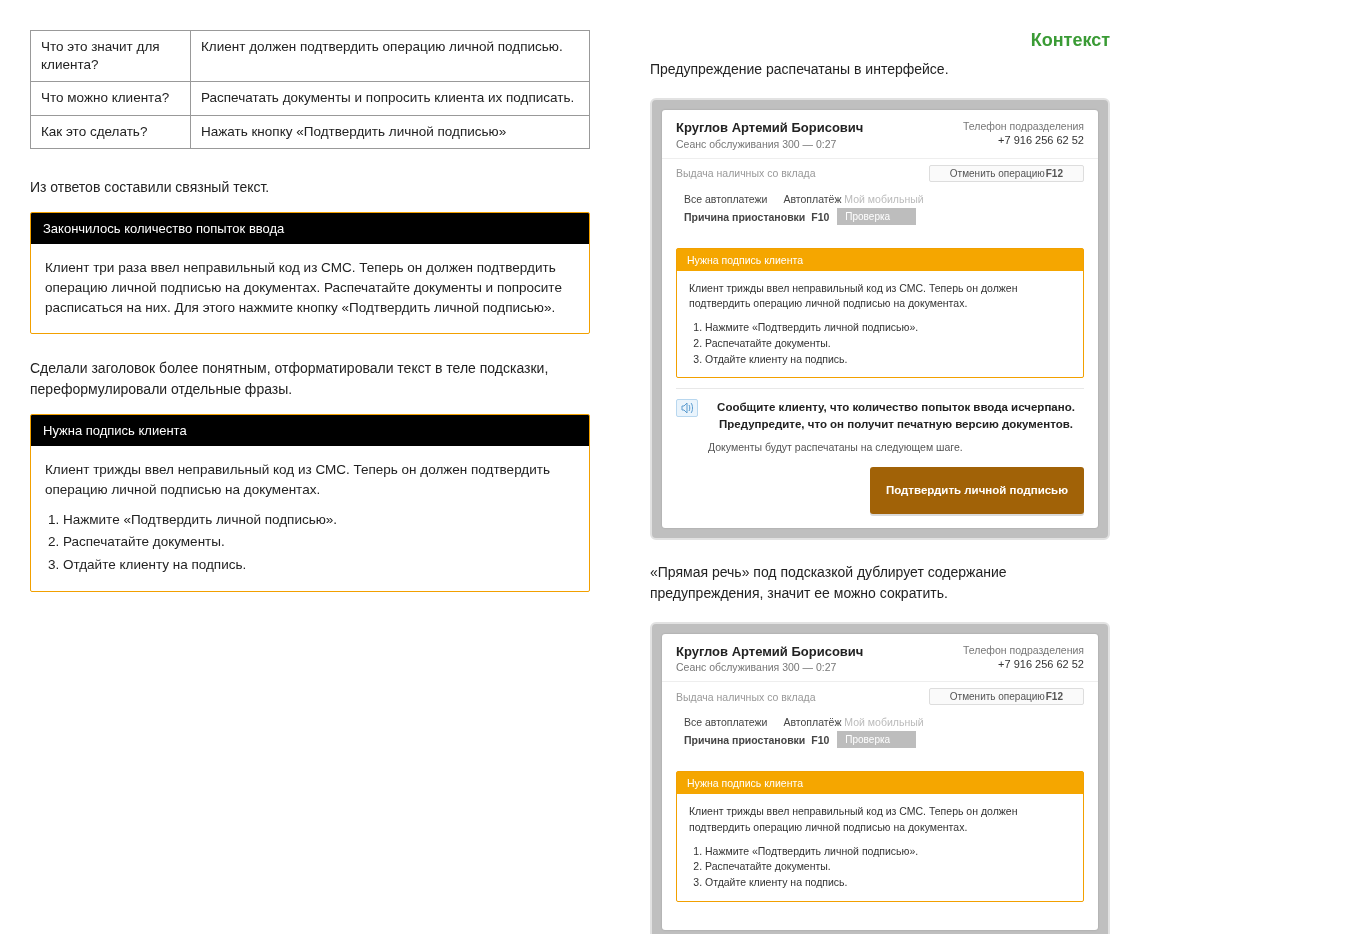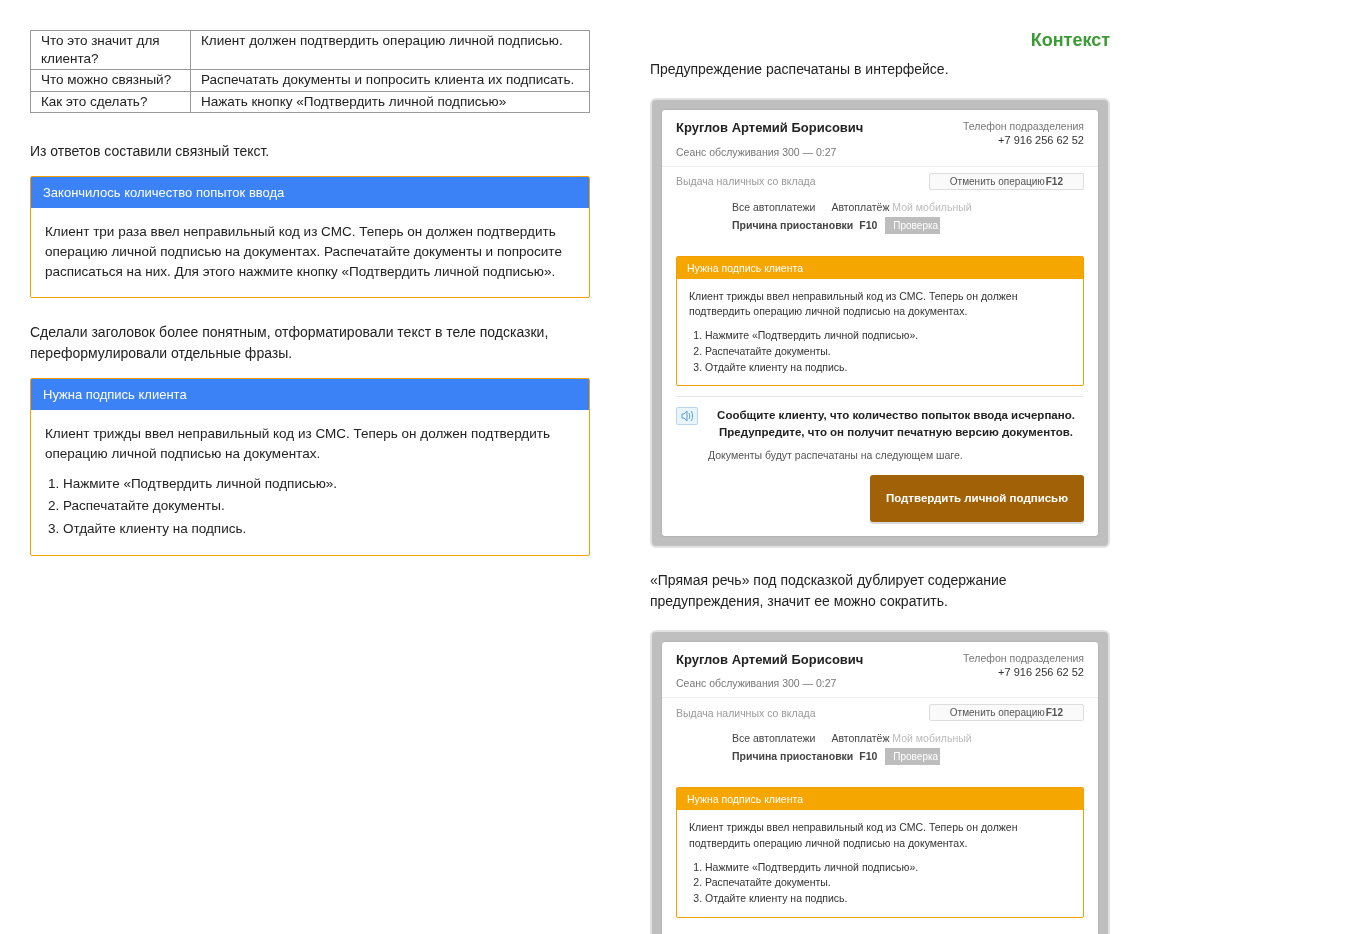--- a/index.html
+++ b/index.html
@@ -19,42 +19,42 @@
   .right-col { width: 460px; }
 
   
   table.qa {
     border-collapse: collapse;
     width: 100%;
     margin-bottom: 28px;
   }
   table.qa td {
     border: 1px solid #999;
-    padding: 1px 10px;
+    padding: 7px 10px;
     vertical-align: top;
     font-size: 13.5px;
     line-height: 1.35;
   }
   table.qa td:first-child { width: 160px; }
 
   .intro-text {
     font-size: 14px;
     margin: 18px 0 14px 0;
     line-height: 1.5;
   }
 
   
   .warn-box {
     border: 1px solid #f2a000;
     border-radius: 2px;
     margin-bottom: 24px;
     overflow: hidden;
   }
   .warn-box .head {
-    background: #3b82f6;
+    background: #000000;
     color: #fff;
     font-size: 13px;
     padding: 8px 12px;
   }
   .warn-box .body {
     padding: 14px 14px;
     font-size: 13.5px;
     line-height: 1.5;
   }
   .warn-box .body ol {
@@ -97,21 +97,21 @@
     border-bottom: 1px solid #eee;
   }
   .card-head .name {
     font-weight: 700;
     font-size: 13px;
     line-height: 1.2;
   }
   .card-head .sub {
     font-size: 10.5px;
     color: #777;
-    margin-top: 10px;
+    margin-top: 2px;
   }
   .card-head .right { text-align: right; }
   .card-head .right .lbl {
     font-size: 10.5px;
     color: #777;
   }
   .card-head .right .val {
     font-size: 11px;
     color: #333;
     margin-top: 2px;
@@ -131,38 +131,37 @@
     border-radius: 2px;
     padding: 2px 20px;
     font-size: 10px;
     color: #555;
     background: #fafafa;
   }
   .cancel-btn b { font-weight: 700; margin-left: 1px; }
 
   .crumbs {
     display: flex;
-    align-items: flex-end;
+    align-items: flex-start;
     gap: 0;
     padding: 2px 14px 8px;
     font-size: 10.5px;
     flex-wrap: wrap;
-    margin-left: 48px;
   }
   .crumb {
     padding: 3px 8px;
     position: relative;
     color: #444;
   }
   .crumb.strong { font-weight: 700; }
   .crumb.fkey b { font-weight: 700; margin-left: 3px; }
   .crumb-tag {
     background: #bdbdbd;
     color: #fff;
-    padding: 3px 2px 3px 8px;
+    padding: 3px 26px 3px 8px;
     font-size: 10px;
   }
 
   .card .spacer { height: 14px; }
 
   .mini-warn {
     margin: 0 14px;
     border: 1px solid #f2a000;
     border-radius: 2px;
     overflow: visible;
@@ -241,21 +240,21 @@
 <div class="page">
 
   <div class="left-col">
     <table class="qa">
       <tbody>
           <tr>
         <td>Что это значит для клиента?</td>
         <td>Клиент должен подтвердить операцию личной подписью.</td>
       </tr>
       <tr>
-        <td>Что можно связный?</td>
+        <td>Что можно клиента?</td>
         <td>Распечатать документы и попросить клиента их подписать.</td>
       </tr>
       <tr>
         <td>Как это сделать?</td>
         <td>Нажать кнопку «Подтвердить личной подписью»</td>
       </tr>
     </tbody>
       </table>
 
     <p class="intro-text">Из ответов составили связный текст.</p>

